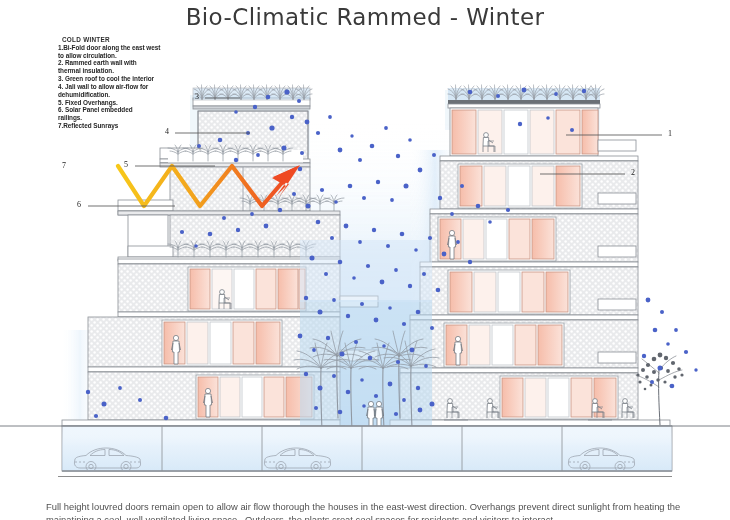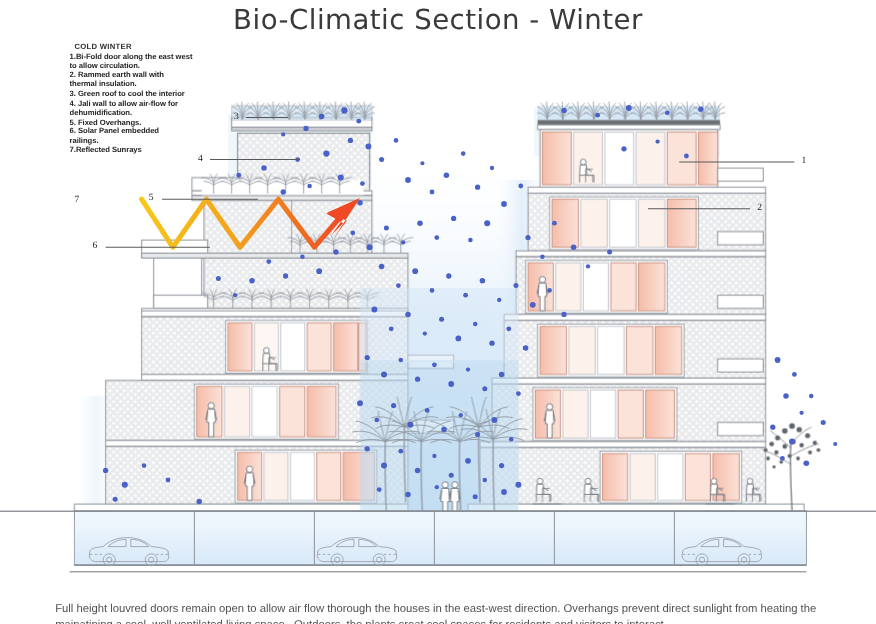--- a/index.html
+++ b/index.html
@@ -32,21 +32,21 @@
   #scene{position:absolute;left:0;top:0;width:730px;height:520px;}
 
   
   .cnum{position:absolute;font-size:8px;color:#222;font-family:"Liberation Serif",serif;}
 </style>
 </head>
 <body>
 
 <div id="page">
 
-  <div class="title">Bio-Climatic Section - Winter</div>
+  <div class="title">Bio-Climatic Rammed - Winter</div>
 
   <svg id="scene" viewBox="0 0 730 520">
     <defs>
 
       <pattern id="jali" width="6" height="6" patternUnits="userSpaceOnUse">
         <rect width="6" height="6" fill="#e9eaec"></rect>
         <circle cx="1.6" cy="1.6" r="1.25" fill="#ffffff"></circle>
         <circle cx="4.6" cy="4.6" r="1.25" fill="#ffffff"></circle>
       </pattern>
       <pattern id="jali2" width="5" height="5" patternUnits="userSpaceOnUse">

